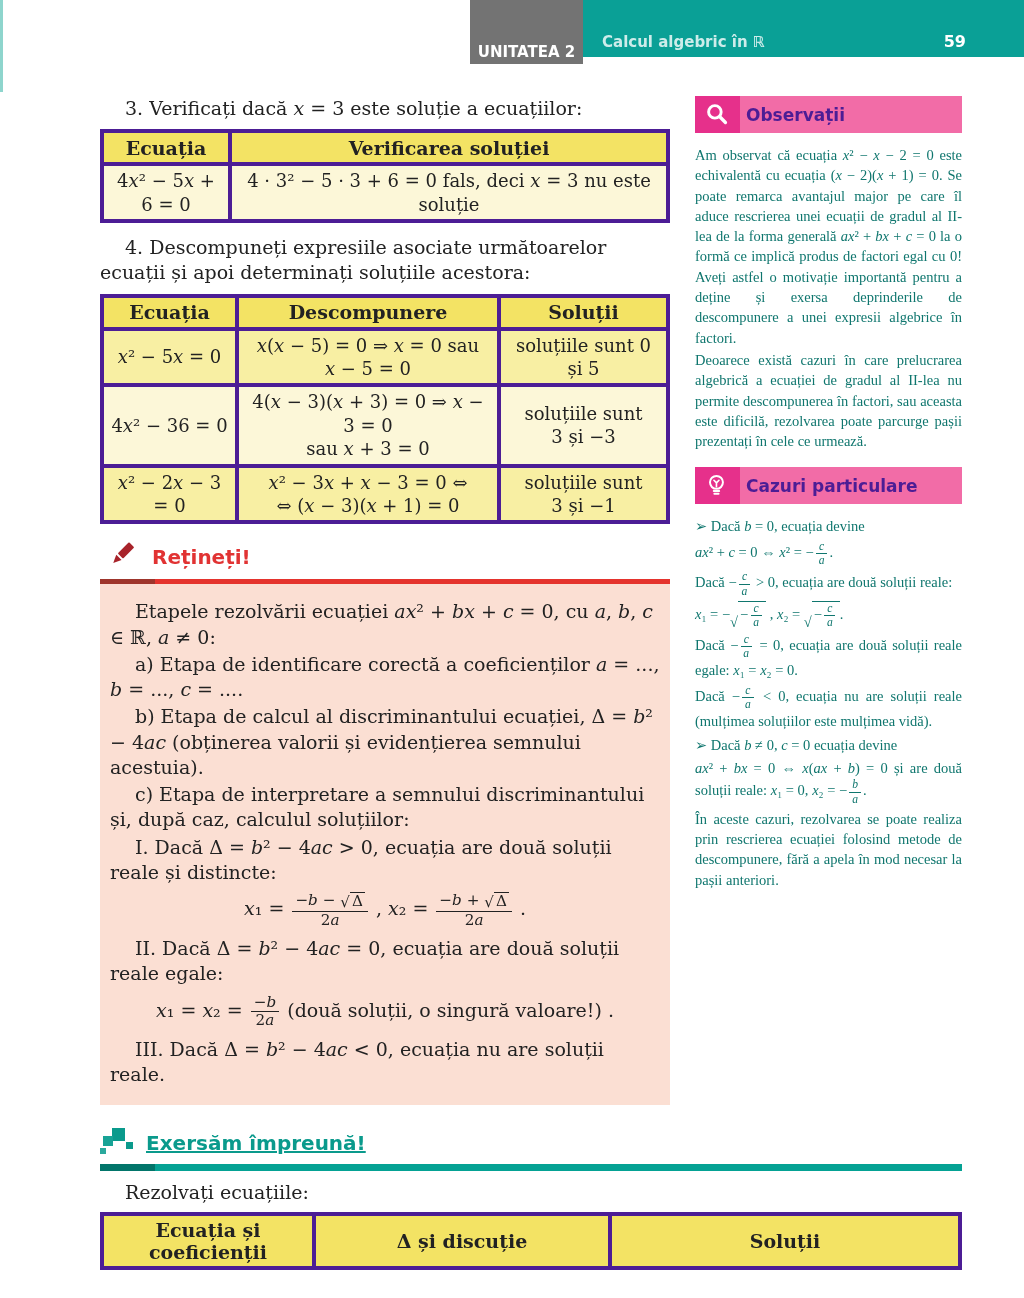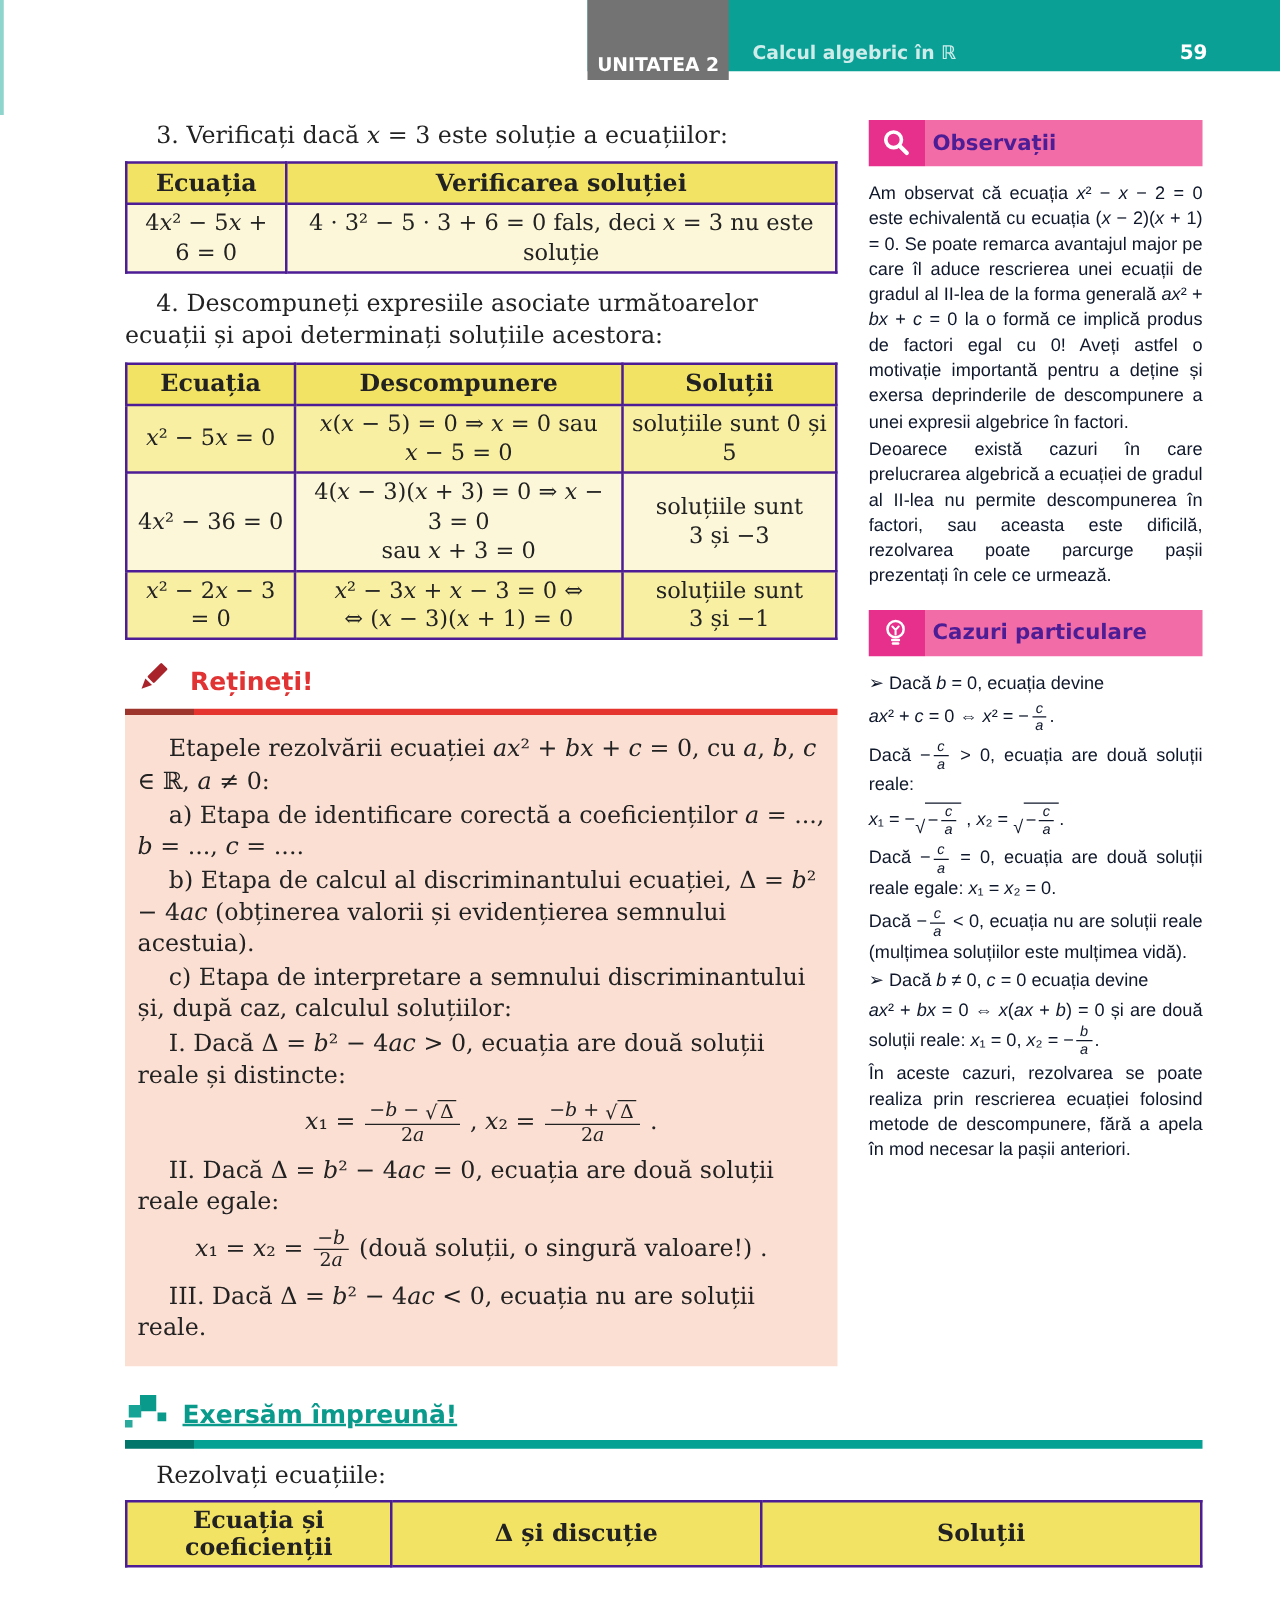--- a/index.html
+++ b/index.html
@@ -16,40 +16,40 @@
   .hpage{position:absolute;right:58px;top:32px;color:#fff;font:bold 16px "DejaVu Sans","Liberation Sans",sans-serif;}
 
   .content{position:absolute;left:100px;top:96px;width:862px;}
   .cols{display:flex;gap:25px;}
   .leftcol{flex:0 0 570px;width:570px;}
   .sidebar{flex:1;min-width:0;}
 
   p.lead{font-size:19px;line-height:1.33;text-indent:25px;margin-bottom:8px;}
 
   table.tbl{border-collapse:collapse;width:100%;margin-bottom:12px;}
-  .tbl th,.tbl td{border:2px solid #4c1d95;text-align:center;vertical-align:middle;padding:3px 6px;}
+  .tbl th,.tbl td{border:4px solid #4c1d95;text-align:center;vertical-align:middle;padding:3px 6px;}
   .tbl th{background:#f3e364;font-size:19px;height:33px;}
   .tbl td{font-size:18px;line-height:1.3;}
   tr.y td{background:#f8efa3;}
   tr.c td{background:#fcf7d8;}
 
   
   .ret{margin-top:16px;}
   .ret-head{display:flex;align-items:center;gap:14px;margin:0 0 5px 8px;}
   .ret-title{color:#e13333;font:bold 20px "DejaVu Sans","Liberation Sans",sans-serif;}
   .rule-red{height:5px;background:linear-gradient(90deg,#9e352c 0 55px,#e5332d 55px);}
   .ret-box{background:#fbdfd3;padding:13px 10px 16px 10px;}
   .ret-box p{font-size:19px;line-height:1.33;text-indent:25px;margin:2px 0;}
   .ret-box p.formula{text-align:center;text-indent:0;margin:7px 0;}
 
   
   .sb-head{display:flex;height:37px;margin-bottom:12px;}
   .sb-ic{flex:0 0 45px;width:45px;background:#e6308b;display:flex;align-items:center;justify-content:center;}
   .sb-ttl{flex:1;background:#f26ca7;color:#4c1d95;font:bold 17px "DejaVu Sans","Liberation Sans",sans-serif;display:flex;align-items:center;padding-left:6px;}
-  .sb-body{font-family:Liberation Sans, sans-serif;font-size:14.5px;color:#0f172a;line-height:1.4;}
+  .sb-body{font-family:Liberation Serif, serif;font-size:14.5px;color:#0f766e;line-height:1.4;}
   .sb-body p{text-align:justify;margin:0 0 2px 0;}
   .caz p{margin:3px 0;}
   .sb-section{margin-bottom:16px;}
 
   
   .exs{margin-top:22px;}
   .exs-head{display:flex;align-items:center;gap:12px;margin-bottom:5px;}
   .exs-title{color:#0a9a8c;font:bold 20px "DejaVu Sans","Liberation Sans",sans-serif;text-decoration:underline;}
   .rule-teal{height:7px;background:linear-gradient(90deg,#02756a 0 55px,#05a294 55px);margin-bottom:9px;}
   .exs p.lead{margin-bottom:7px;}

